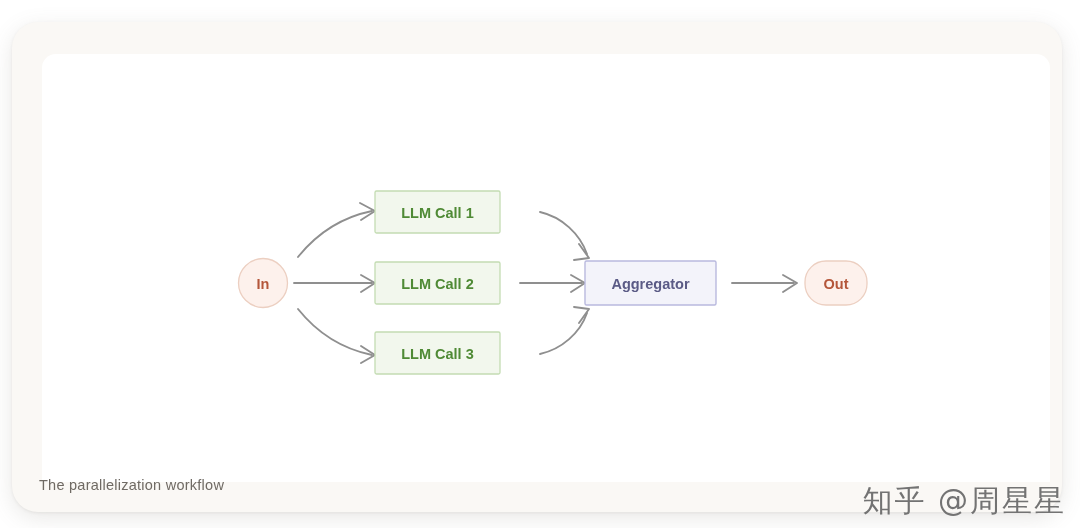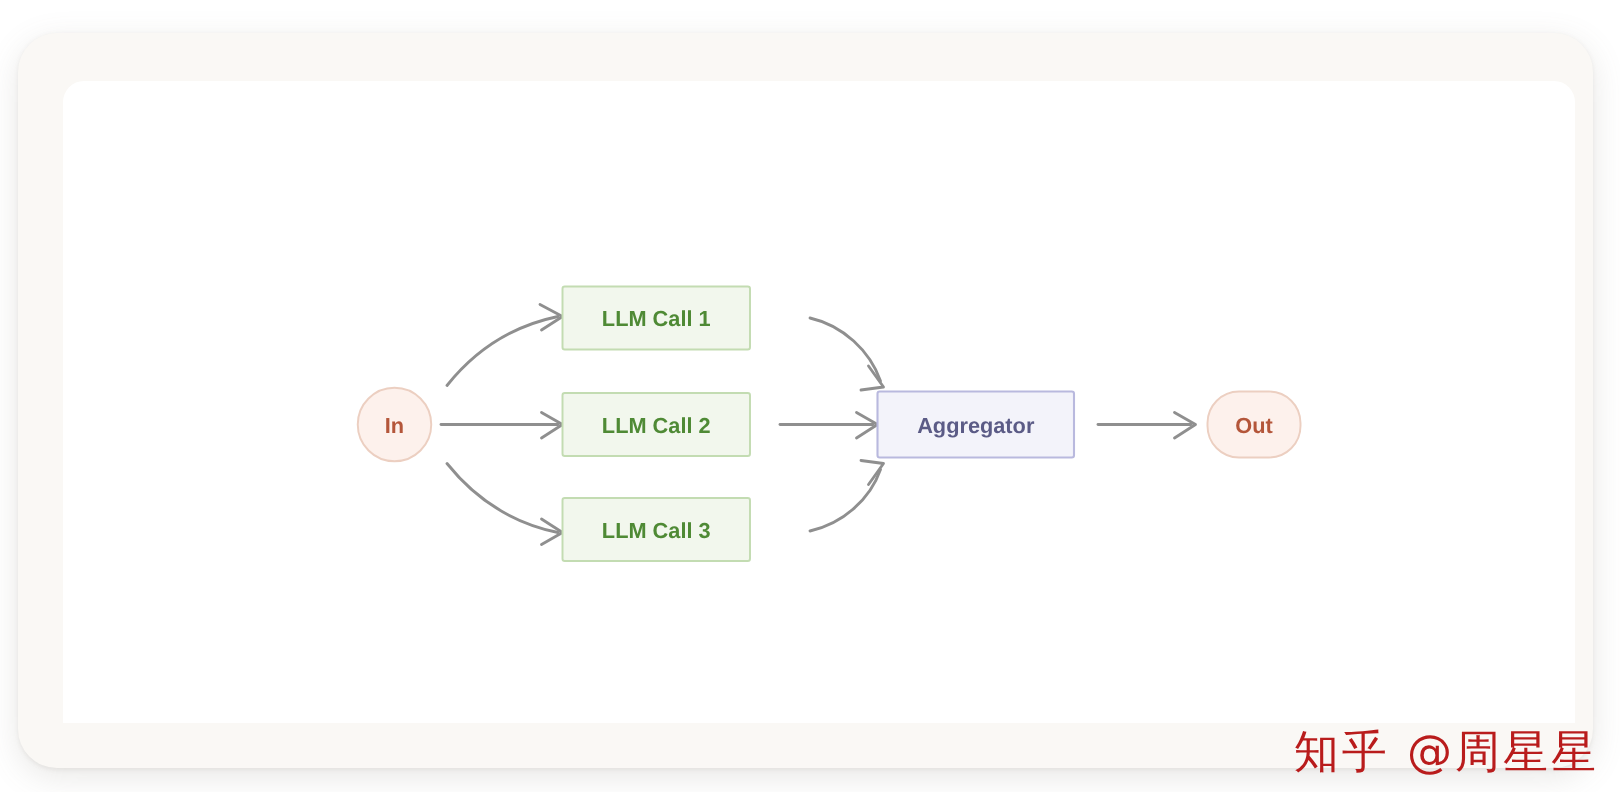--- a/index.html
+++ b/index.html
@@ -59,21 +59,21 @@
     color: #6f6a64;
     font-family: "Liberation Sans", sans-serif;
   }
 
   
   #watermark {
     position: absolute;
     right: 14px;
     bottom: 6px;
     font-size: 30px;
-    color: #b91c1c;
+    color: #737373;
     letter-spacing: 2px;
     font-family: "DejaVu Sans", sans-serif;
     white-space: nowrap;
     user-select: none;
   }
 </style>
 </head>
 <body>
 
 <div id="card">
@@ -146,16 +146,17 @@
       </g>
 
       <g>
         <rect x="763" y="207" width="62" height="44" rx="21" fill="#fdf1ec" stroke="#eccfc1" stroke-width="1.3"></rect>
         <text x="794" y="234.5" text-anchor="middle" font-family="Liberation Sans, sans-serif" font-size="14.5" font-weight="bold" fill="#b4563a">Out</text>
       </g>
 
     </svg>
   </div>
 
+  <div id="caption">The parallelization workflow</div>
 
 </div>
 
 <div id="watermark">知乎 @周星星</div>
 
 </body></html>

